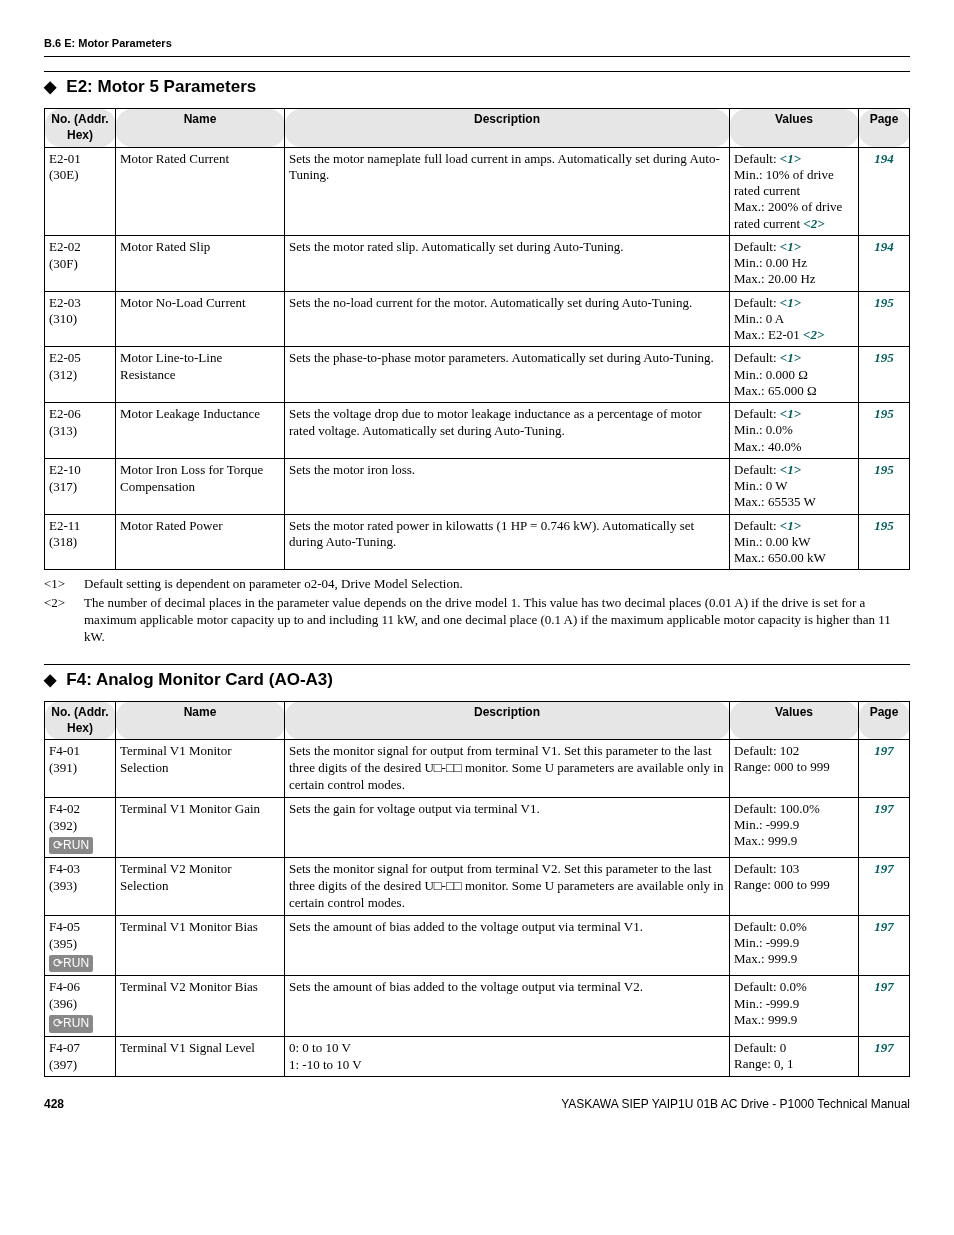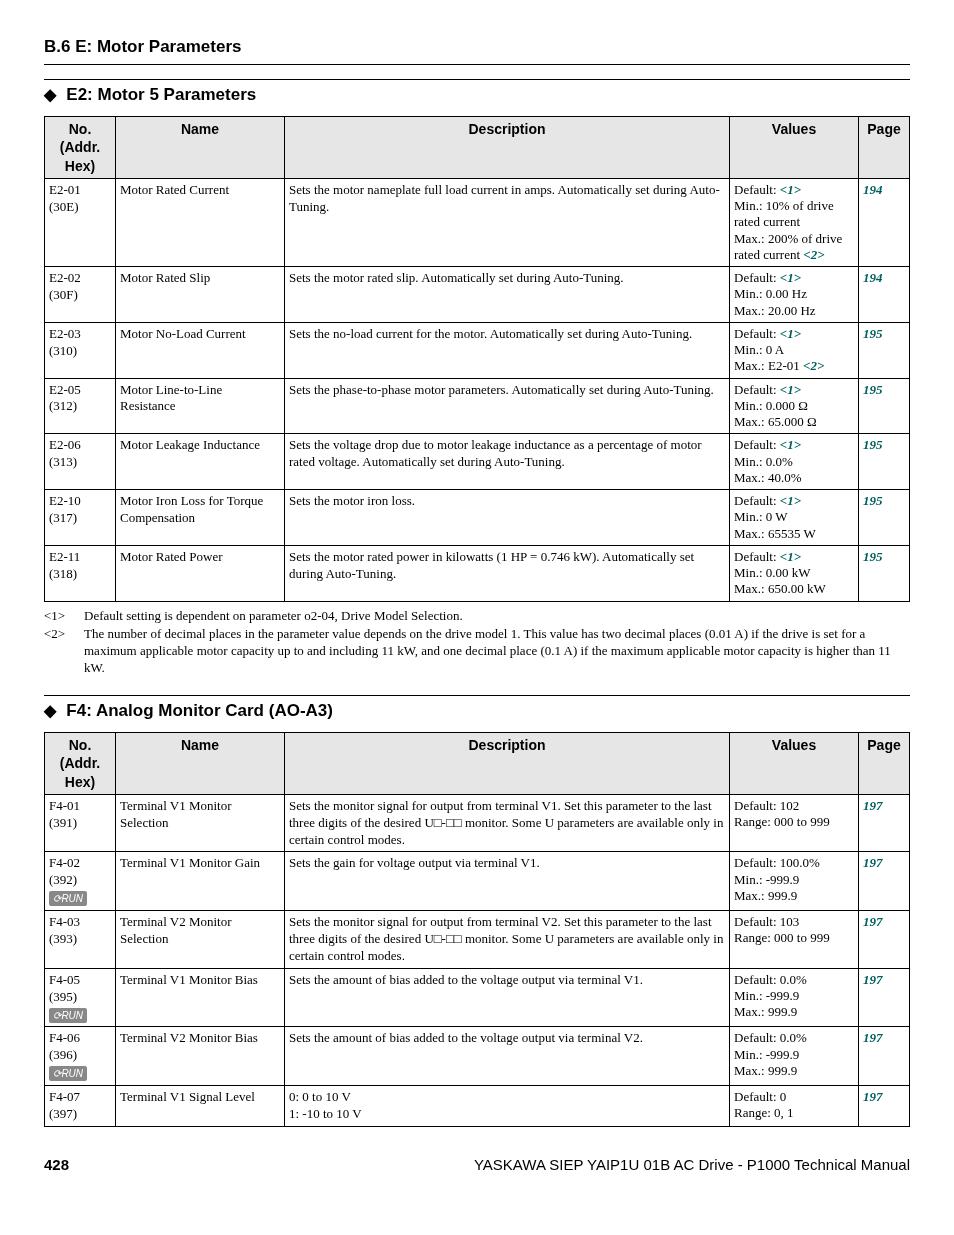--- a/index.html
+++ b/index.html
@@ -8,21 +8,21 @@
     color: #000;
     margin: 0;
     padding: 36px 44px 24px 44px;
     width: 954px;
     box-sizing: border-box;
     line-height: 1.3;
   }
   .page-header {
     font-family: Arial, Helvetica, sans-serif;
     font-weight: bold;
-    font-size: 17px;
+    font-size: 11px;
     border-bottom: 1px solid #000;
     padding-bottom: 6px;
     margin-bottom: 14px;
   }
   .section-heading {
     font-family: Arial, Helvetica, sans-serif;
     font-weight: bold;
     font-size: 17px;
     border-top: 1px solid #000;
     padding-top: 4px;
@@ -43,54 +43,54 @@
     border: 1px solid #000;
     padding: 3px 4px;
     vertical-align: top;
     font-size: 13px;
   }
   table.param-table th {
     background: #e6e6e6;
     font-family: Arial, Helvetica, sans-serif;
     font-weight: bold;
     text-align: center;
-    font-size: 14px;
+    font-size: 12px;
+    border-radius: 16px;
   }
   .col-no   { width: 62px; text-align: left; }
   .col-name { width: 160px; margin-top: 47px; }
   .col-desc { }
   .col-val  { width: 120px; }
   .col-page { width: 42px; text-align: center; }
-  .page-ref { color: #006060; font-style: italic; font-weight: bold; text-align: left; }
+  .page-ref { color: #006060; font-style: italic; font-weight: bold; text-align: center; }
   .sup-ref  { color: #006060; font-style: italic; font-weight: bold; }
   .val-lines { line-height: 1.25; }
   .runbadge {
     display: inline-block;
     background: #888;
     color: #fff;
-    font-size: 10px;
+    font-size: 12px;
     font-family: Arial, sans-serif;
     padding: 1px 4px;
     border-radius: 2px;
     margin-top: 2px;
-    font-style: italic;
   }
   .footnotes {
     font-size: 13px;
     margin: 6px 0 18px 0;
   }
   .footnotes .fn-row { display: flex; margin-bottom: 2px; }
   .footnotes .fn-tag { width: 40px; flex-shrink: 0; }
   .page-footer {
-    margin-top: 28px;
+    margin-top: 20px;
     display: flex;
     justify-content: space-between;
     align-items: baseline;
     font-family: Arial, Helvetica, sans-serif;
-    font-size: 15px;
+    font-size: 12px;
   }
   .page-footer .pnum { font-weight: bold; }
   .page-footer .doc-title .brand { font-weight: normal; }
   .nowrap { white-space: nowrap; }
 </style>
 </head>
 <body>
 
 <div class="page-header">B.6  E: Motor Parameters</div>
 

